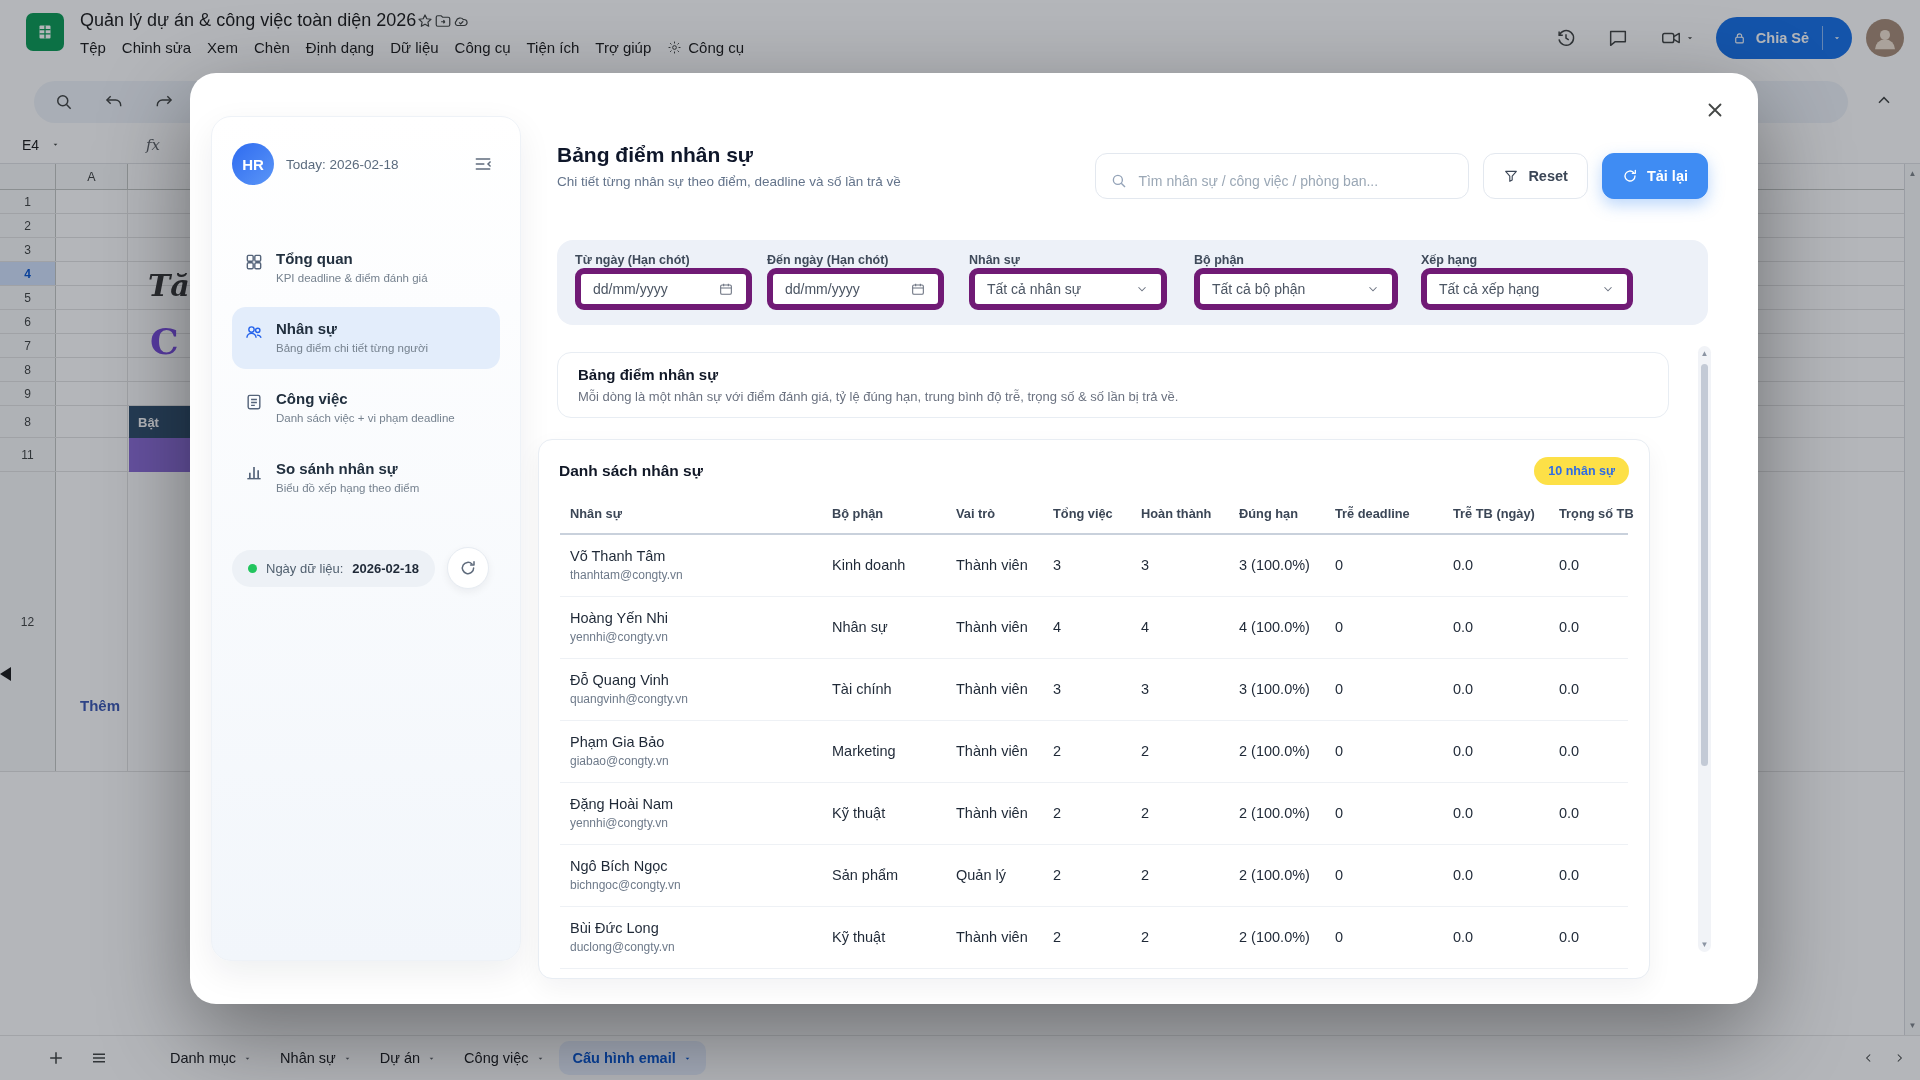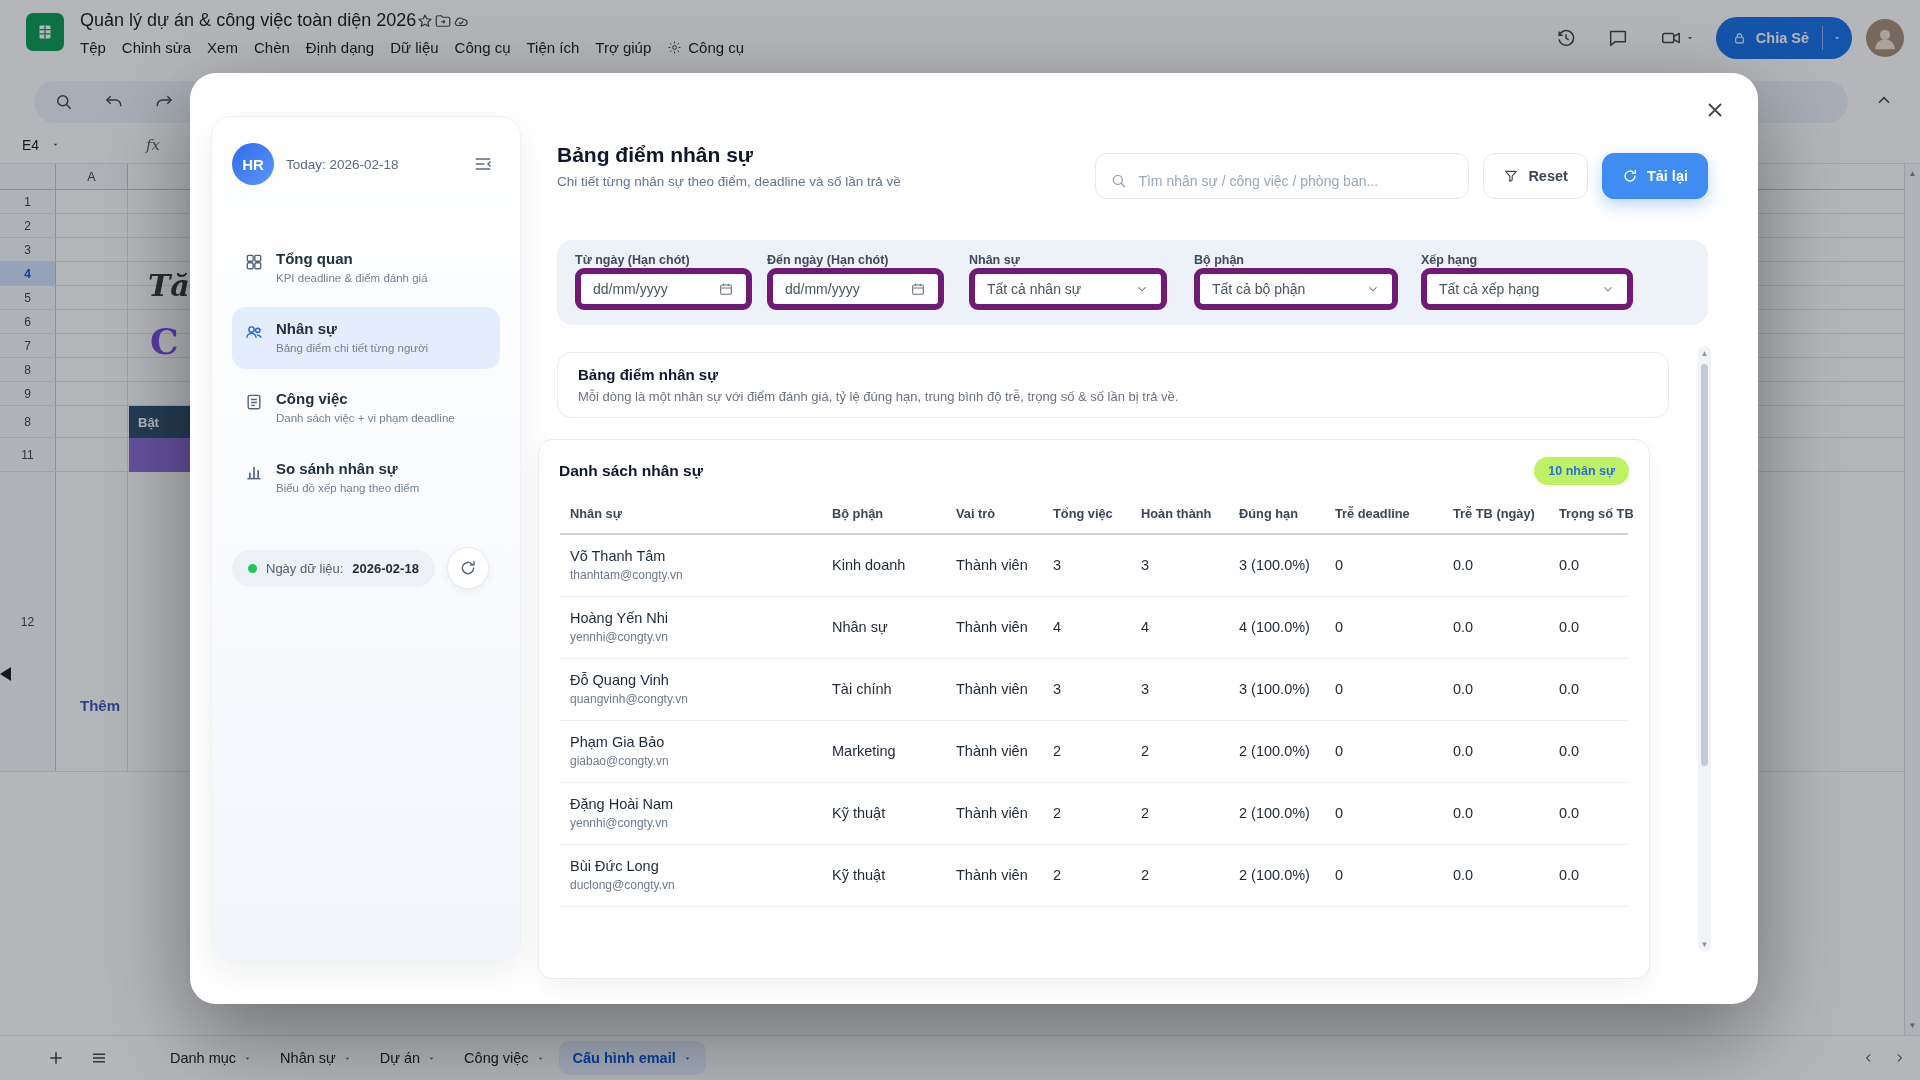--- a/index.html
+++ b/index.html
@@ -91,21 +91,21 @@
   .fc{height:42px;background:#fff;border:6px solid #701a75;border-radius:9px;display:flex;align-items:center;justify-content:space-between;gap:10px;padding:0 12px;font-size:14px;color:#4b5563;cursor:pointer;white-space:nowrap}
   .fic{color:#6b7280;display:flex}
 
   .m-info{position:absolute;left:367px;top:279px;width:1112px;background:#fff;border:1px solid #e8edf3;border-radius:14px;padding:13px 20px}
   .m-info-t{font-size:15px;font-weight:700;color:#111827}
   .m-info-d{font-size:13px;color:#6b7280;margin-top:6px}
 
   .m-card{position:absolute;left:348px;top:366px;width:1112px;height:540px;background:#fff;border:1px solid #e8edf3;border-radius:14px;overflow:hidden;box-shadow:0 10px 26px rgba(15,23,42,.05)}
   .m-card-head{display:flex;align-items:center;justify-content:space-between;padding:17px 20px 13px}
   .m-card-t{font-size:15.5px;font-weight:700;color:#111827}
-  .m-badge{background:#bef264;color:#2e6be6;font-size:12.5px;font-weight:700;padding:7px 14px;border-radius:999px}
+  .m-badge{background:#fde047;color:#2e6be6;font-size:12.5px;font-weight:700;padding:7px 14px;border-radius:999px}
   .m-tablewrap{padding:0 21px}
   table{width:100%;border-collapse:collapse;table-layout:fixed}
   th{text-align:left;font-size:12.8px;font-weight:700;color:#3b4656;padding:8px 10px 12px;border-bottom:2px solid #c9d1dc;white-space:nowrap}
   td{padding:10px;border-bottom:1px solid #eef1f5;font-size:14.5px;color:#1f2937;height:62px;vertical-align:middle;white-space:nowrap}
   .nm{font-weight:400;font-size:14.5px;color:#1f2937}
   .em{font-size:12px;color:#6e7a8a;margin-top:4px}
 
   .m-scroll{position:absolute;left:1508px;top:273px;width:13px;height:606px;background:#f1f3f7;border-radius:7px;color:#8b94a3;font-size:8px;text-align:center}
   .m-scroll .sa-up{position:absolute;top:3px;left:0;right:0}
   .m-scroll .sa-dn{position:absolute;bottom:3px;left:0;right:0}
@@ -674,20 +674,34 @@
             <td>Thành viên</td>
             <td>2</td>
             <td>2</td>
             <td>2 (100.0%)</td>
             <td>0</td>
             <td>0.0</td>
             <td>0.0</td>
           </tr>
           <tr>
             <td>
+                <div class="nm">Ngô Bích Ngọc</div>
+                <div class="em">bichngoc@congty.vn</div>
+              </td>
+            <td>Sản phẩm</td>
+            <td>Quản lý</td>
+            <td>2</td>
+            <td>2</td>
+            <td>2 (100.0%)</td>
+            <td>0</td>
+            <td>0.0</td>
+            <td>0.0</td>
+          </tr>
+          <tr>
+            <td>
                 <div class="nm">Bùi Đức Long</div>
                 <div class="em">duclong@congty.vn</div>
               </td>
             <td>Kỹ thuật</td>
             <td>Thành viên</td>
             <td>2</td>
             <td>2</td>
             <td>2 (100.0%)</td>
             <td>0</td>
             <td>0.0</td>

